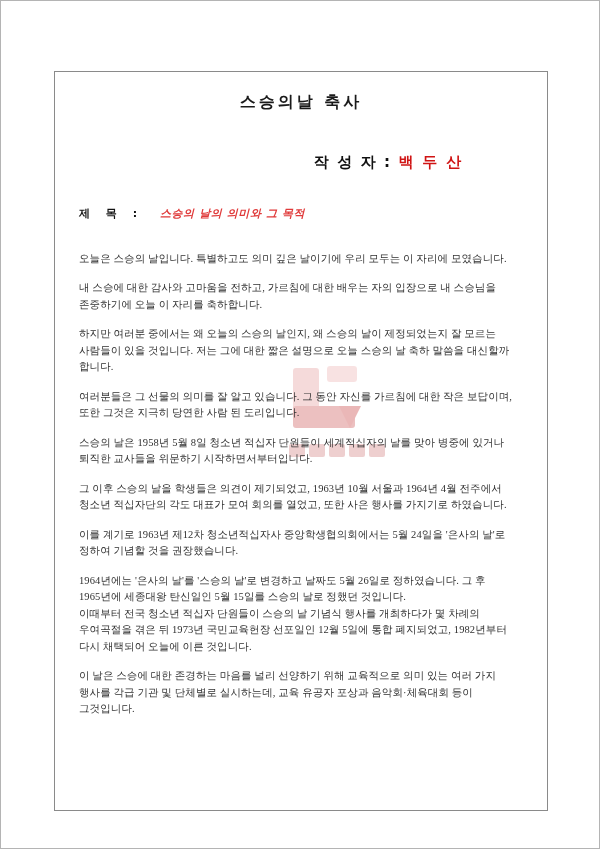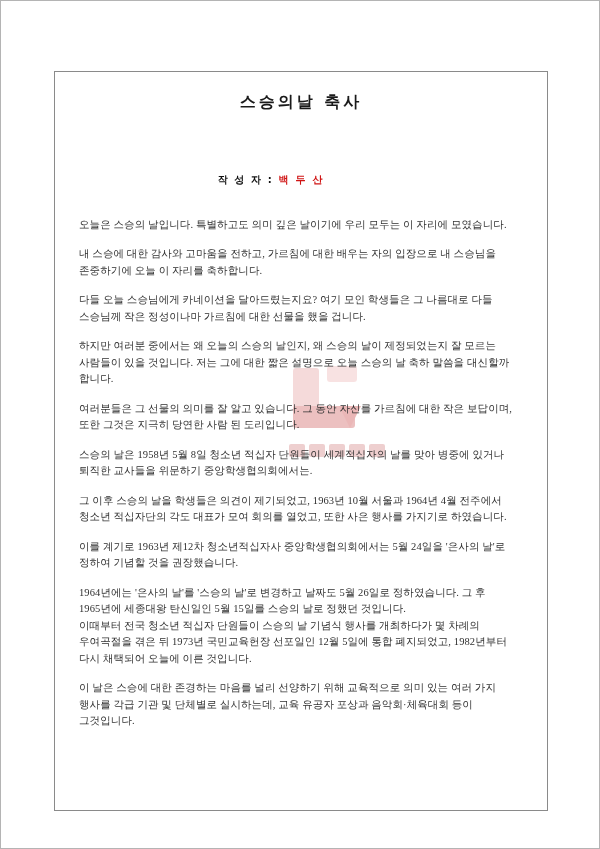--- a/index.html
+++ b/index.html
@@ -51,26 +51,26 @@
   .doc-title {
     text-align: center;
     font-size: 16px;
     font-weight: bold;
     color: #1a1a1a;
     letter-spacing: 3px;
     margin: 6px 0 0 0;
     line-height: 1.3;
   }
   .author-line {
-    text-align: center;
-    font-size: 10px;
+    text-align: right;
+    font-size: 15px;
     font-weight: bold;
     color: #111111;
     letter-spacing: 1.6px;
-    margin-top: 60px;
+    margin-top: 40px;
     padding-right: 60px;
   }
   .author-name {
     color: #d01414;
     font-weight: bold;
     letter-spacing: 1.8px;
   }
   .subject-line {
     margin-top: 34px;
     font-size: 11px;
@@ -131,28 +131,31 @@
 
     <div id="doc-content">
 
       <h1 class="doc-title">스승의날 축사</h1>
 
       <div class="author-line">
         <span>작 성 자 :</span>
         <span class="author-name">백 두 산</span>
       </div>
 
+      <div class="subject-line">
+        <span class="subject-label">제    목 :</span>
+        <span class="subject-value">스승의 날의 의미와 그 목적</span>
+      </div>
 
       <div class="body-block" id="body-block">
           <p class="para">오늘은 스승의 날입니다. 특별하고도 의미 깊은 날이기에 우리 모두는 이 자리에 모였습니다.</p>
           <p class="para">내 스승에 대한 감사와 고마움을 전하고, 가르침에 대한 배우는 자의 입장으로 내 스승님을 존중하기에 오늘 이 자리를 축하합니다.</p>
-          <p class="para">다들 오늘 스승님에게 카네이션을 달아드렸는지요? 여기 모인 학생들은 그 나름대로 다들 스승님께 작은 정성이나마 가르침에 대한 선물을 했을 겁니다.</p>
           <p class="para">하지만 여러분 중에서는 왜 오늘의 스승의 날인지, 왜 스승의 날이 제정되었는지 잘 모르는 사람들이 있을 것입니다. 저는 그에 대한 짧은 설명으로 오늘 스승의 날 축하 말씀을 대신할까 합니다.</p>
           <p class="para">여러분들은 그 선물의 의미를 잘 알고 있습니다. 그 동안 자신를 가르침에 대한 작은 보답이며, 또한 그것은 지극히 당연한 사람 된 도리입니다.</p>
-          <p class="para">스승의 날은 1958년 5월 8일 청소년 적십자 단원들이 세계적십자의 날를 맞아 병중에 있거나 퇴직한 교사들을 위문하기 중앙학생협의회에서는.</p>
+          <p class="para">스승의 날은 1958년 5월 8일 청소년 적십자 단원들이 세계적십자의 날를 맞아 병중에 있거나 퇴직한 교사들을 위문하기 시작하면서부터입니다.</p>
           <p class="para">그 이후 스승의 날을 학생들은 의견이 제기되었고, 1963년 10월 서울과 1964년 4월 전주에서 청소년 적십자단의 각도 대표가 모여 회의를 열었고, 또한 사은 행사를 가지기로 하였습니다.</p>
           <p class="para">이를 계기로 1963년 제12차 청소년적십자사 중앙학생협의회에서는 5월 24일을 '은사의 날'로 정하여 기념할 것을 권장했습니다.</p>
           <p class="para">1964년에는 '은사의 날'를 '스승의 날'로 변경하고 날짜도 5월 26일로 정하였습니다. 그 후 1965년에 세종대왕 탄신일인 5월 15일를 스승의 날로 정했던 것입니다.<br>이때부터 전국 청소년 적십자 단원들이 스승의 날 기념식 행사를 개최하다가 몇 차례의 우여곡절을 겪은 뒤 1973년 국민교육헌장 선포일인 12월 5일에 통합 폐지되었고, 1982년부터 다시 채택되어 오늘에 이른 것입니다.</p>
           <p class="para">이 날은 스승에 대한 존경하는 마음를 널리 선양하기 위해 교육적으로 의미 있는 여러 가지 행사를 각급 기관 및 단체별로 실시하는데, 교육 유공자 포상과 음악회·체육대회 등이 그것입니다.</p>
         </div>
 
     </div>
   </div>
 </div>
 

